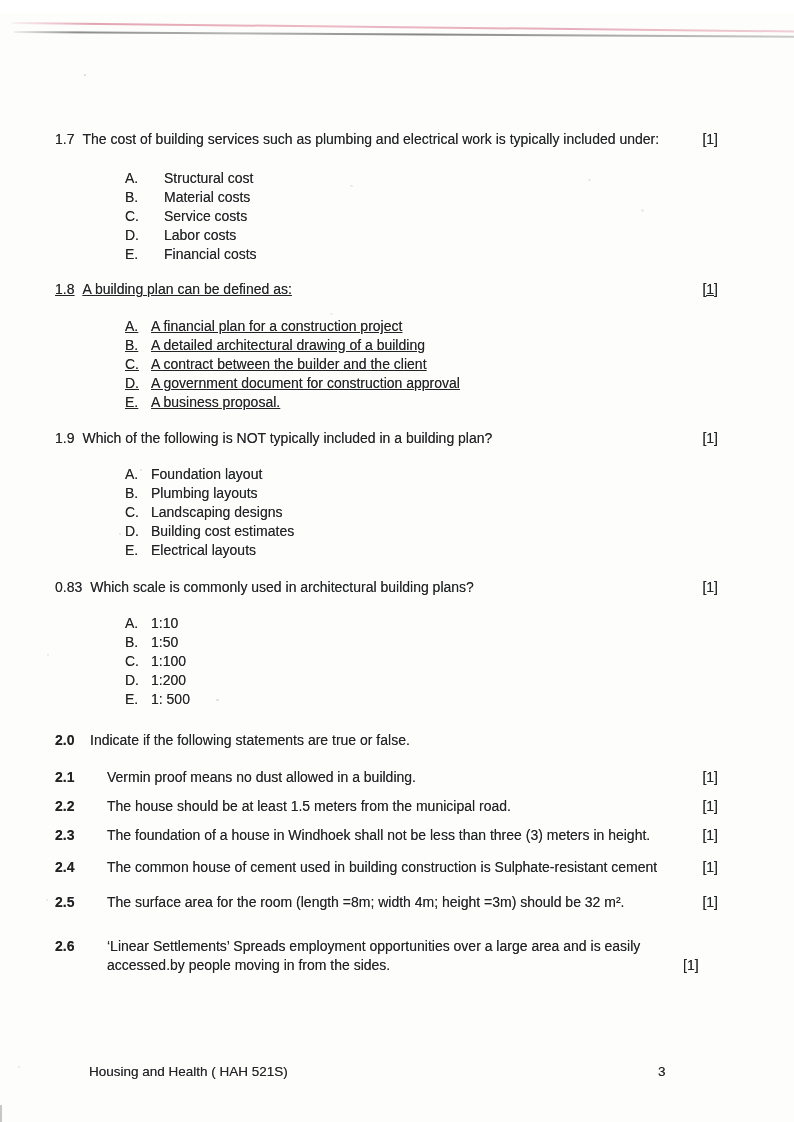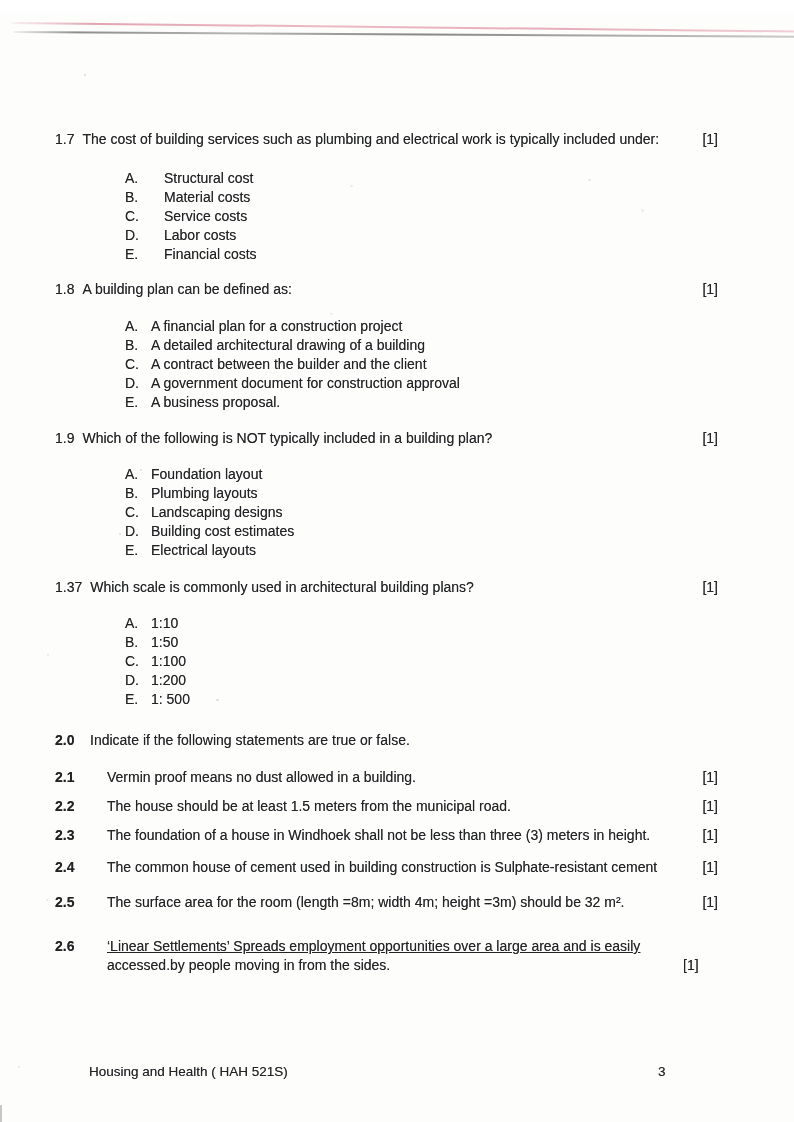--- a/index.html
+++ b/index.html
@@ -39,21 +39,21 @@
   .qnum { margin-right:8px; white-space:nowrap; }
   .qtext { flex:1; }
   .marks { margin-left:10px; white-space:nowrap; }
 
   .opts { margin-left:70px; }
   .opt { display:flex; line-height:19px; }
   .opt .letter { width:26px; flex:0 0 auto; }
   .q17 .opt .letter { width:39px; }
 
   .qblock-17 .opts { margin-top:20px; }
-  .qblock-18 { margin-top:16px; } .qblock-18 .opts { margin-top:18px; }
+  .qblock-18 { margin-top:16px;text-decoration:underline; } .qblock-18 .opts { margin-top:18px; }
   .qblock-19 { margin-top:17px; } .qblock-19 .opts { margin-top:17px; }
   .qblock-110 { margin-top:18px; } .qblock-110 .opts { margin-top:17px; }
 
   .sec2-heading {
     margin-top:41px;
     font-size:16px; font-weight:bold; line-height:20px;
     color:#1b1c1f;
   }
 
   .srow { display:flex; line-height:19px; }
@@ -187,21 +187,21 @@
         </div>
         <div class="opt">
           <span class="letter">E.</span>
           <span>Electrical layouts</span>
         </div>
       </div>
     </section>
 
     <section class="qblock-110">
       <div class="qrow">
-        <span class="qnum">1.37</span>
+        <span class="qnum">0.83</span>
         <span class="qtext">Which scale is commonly used in architectural building plans?</span>
         <span class="marks">[1]</span>
       </div>
       <div class="opts">
         <div class="opt">
           <span class="letter">A.</span>
           <span>1:10</span>
         </div>
         <div class="opt">
           <span class="letter">B.</span>
@@ -254,21 +254,21 @@
 
     <div class="srow row-25">
       <span class="snum snum-stmt">2.5</span>
       <span class="stext">The surface area for the room (length =8m; width 4m; height =3m) should be 32 m².</span>
       <span class="marks">[1]</span>
     </div>
 
     <div class="srow row-26">
       <span class="snum snum-stmt">2.6</span>
       <span class="stext">
-        <span style="display:block;text-decoration:underline;">‘Linear Settlements’ Spreads employment opportunities over a large area and is easily</span>
+        <span style="display:block;">‘Linear Settlements’ Spreads employment opportunities over a large area and is easily</span>
         <span style="display:block;">accessed.by people moving in from the sides.</span>
       </span>
       <span class="marks">[1]</span>
     </div>
 
   </div>
 
   <div class="footer">
     <span class="footer-course">Housing and Health ( HAH 521S)</span>
     <span class="footer-page">3</span>

